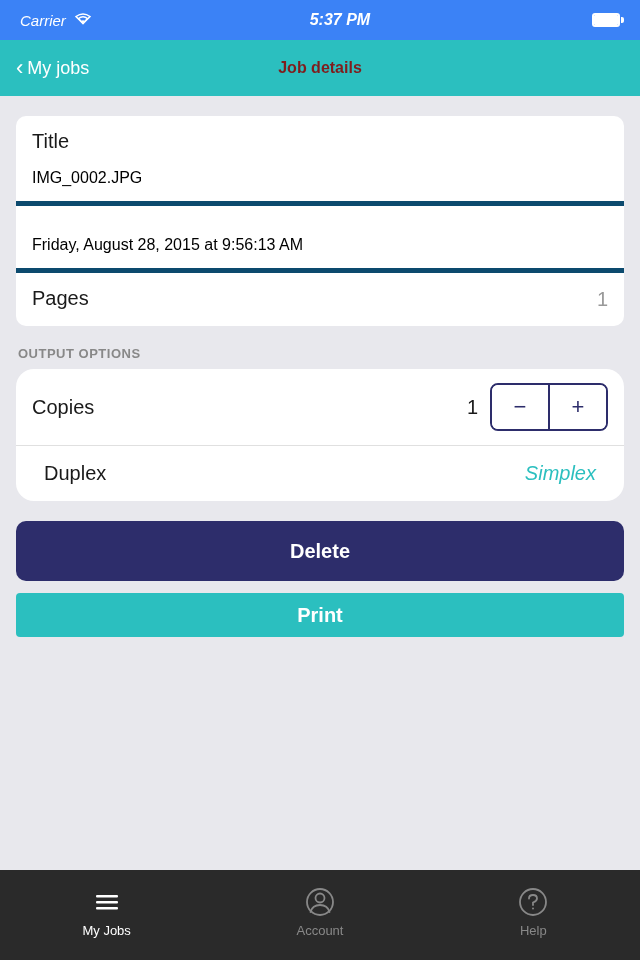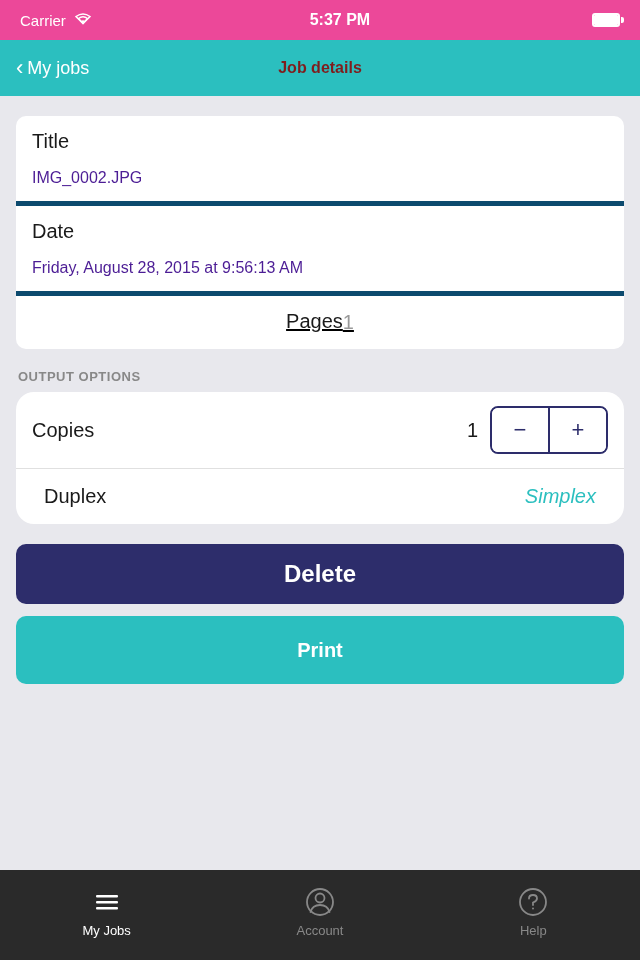--- a/index.html
+++ b/index.html
@@ -9,28 +9,29 @@
       height: 960px;
       font-family: -apple-system, 'Helvetica Neue', sans-serif;
       background: #e8e8ed;
       overflow: hidden;
       position: relative;
     }
 
     
     .status-bar {
       height: 40px;
-      background: #ec4899;
+      background: #3b82f6;
       display: flex;
       align-items: center;
       justify-content: space-between;
       padding: 0 20px;
       color: white;
       font-size: 15px;
       font-weight: 500;
+      font-style: italic;
     }
     .status-bar-left { display: flex; align-items: center; gap: 8px; }
     .status-bar-center { font-weight: 600; font-size: 16px; }
     .status-bar-right { display: flex; align-items: center; }
     .battery {
       width: 28px;
       height: 14px;
       border: 2px solid white;
       border-radius: 3px;
       position: relative;
@@ -106,28 +107,27 @@
       border-bottom: none;
     }
     .card-row-label {
       font-size: 20px;
       font-weight: 400;
       color: #1a1a1a;
       margin-bottom: 2px;
     }
     .card-row-value {
       font-size: 16px;
-      color: #4c1d95;
+      color: #000000;
       margin-top: 16px;
     }
     .card-row-inline {
       display: flex;
       align-items: center;
-      justify-content: center;
-      text-decoration: underline;
+      justify-content: space-between;
     }
     .card-row-right {
       font-size: 20px;
       color: #999;
     }
 
     
     .section-label {
       font-size: 13px;
       color: #888;
@@ -206,34 +206,34 @@
     }
 
     
     .btn-delete {
       width: 100%;
       height: 60px;
       background: #2d2d6b;
       border: none;
       border-radius: 10px;
       color: white;
-      font-size: 24px;
+      font-size: 20px;
       font-weight: 700;
       cursor: pointer;
       margin-bottom: 12px;
       display: flex;
       align-items: center;
       justify-content: center;
     }
     .btn-print {
       width: 100%;
-      height: 68px;
+      height: 44px;
       background: #2bbfbf;
       border: none;
-      border-radius: 10px;
+      border-radius: 4px;
       color: white;
       font-size: 20px;
       font-weight: 700;
       cursor: pointer;
       display: flex;
       align-items: center;
       justify-content: center;
     }
 
     
@@ -311,21 +311,20 @@
 </div>
 
 <div class="content">
 
   <div class="card">
     <div class="card-row">
       <div class="card-row-label">Title</div>
       <div class="card-row-value">IMG_0002.JPG</div>
     </div>
     <div class="card-row">
-      <div class="card-row-label">Date</div>
       <div class="card-row-value">Friday, August 28, 2015 at 9:56:13 AM</div>
     </div>
     <div class="card-row">
       <div class="card-row-inline">
         <div class="card-row-label">Pages</div>
         <div class="card-row-right">1</div>
       </div>
     </div>
   </div>
 

